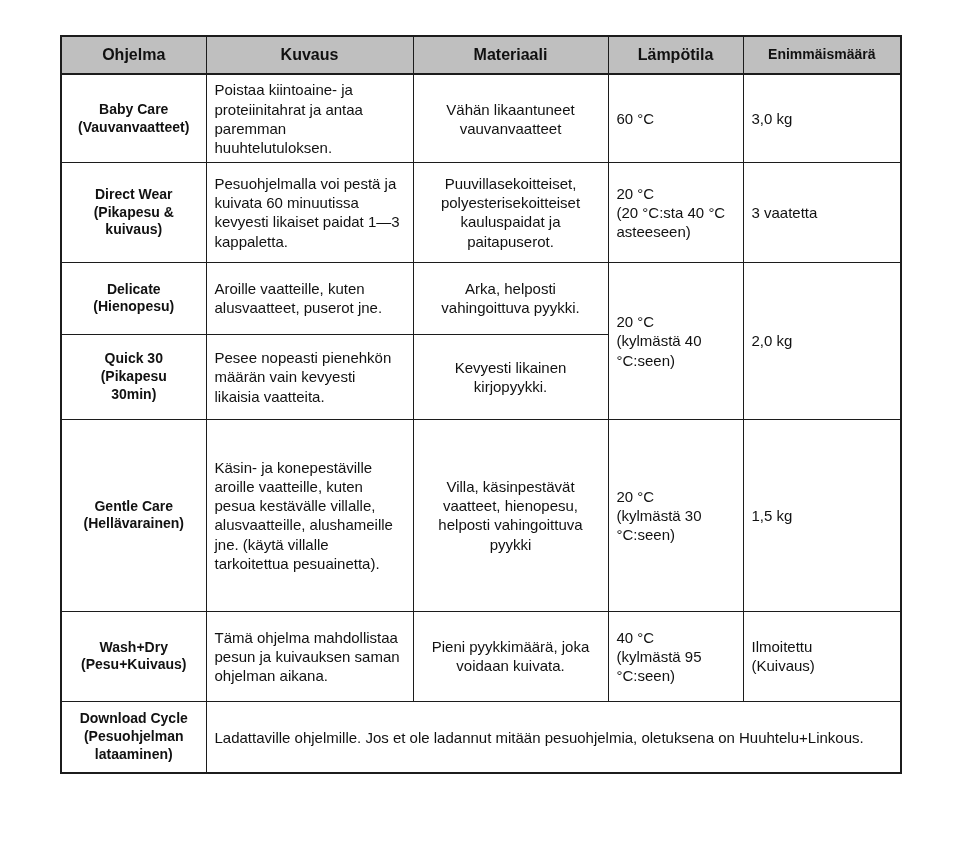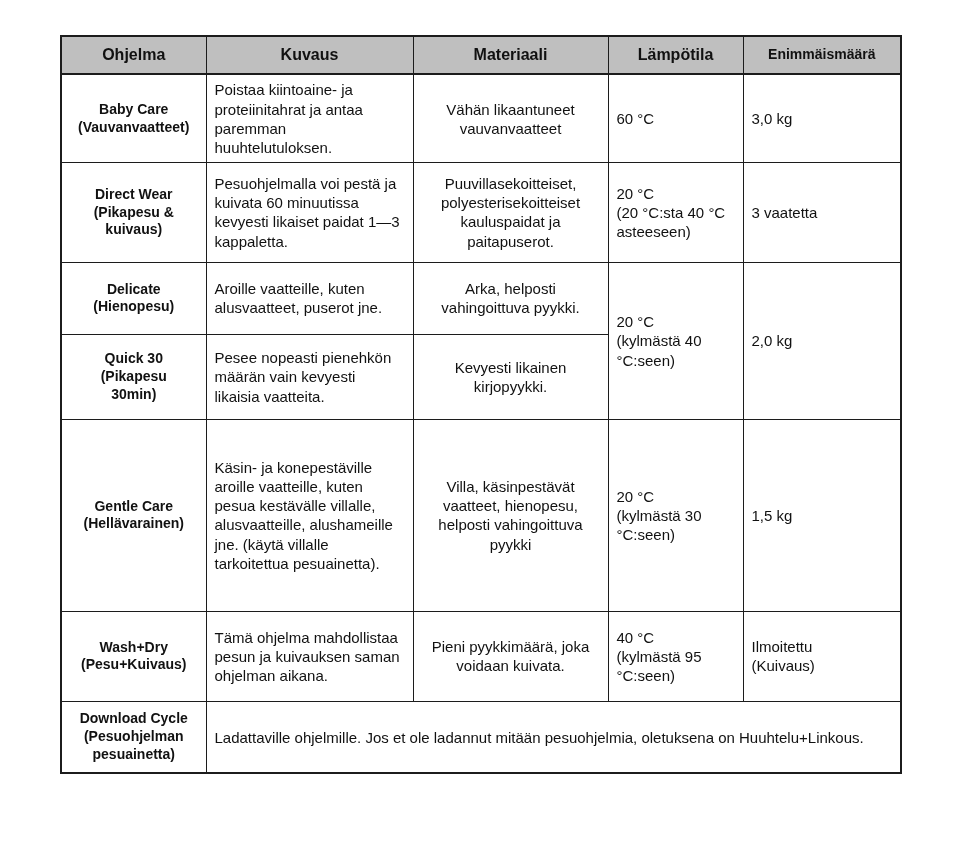--- a/index.html
+++ b/index.html
@@ -143,18 +143,18 @@
         <td class="desc-cell">Tämä ohjelma mahdollistaa pesun ja kuivauksen saman ohjelman aikana.</td>
         <td class="material-cell">Pieni pyykkimäärä, joka voidaan kuivata.</td>
         <td class="temp-cell">40 °C
 (kylmästä 95 °C:seen)</td>
         <td class="max-cell">Ilmoitettu
 (Kuivaus)</td>
       </tr>
       <tr style="height:72px;">
         <td class="program-cell">Download Cycle
 (Pesuohjelman
-pesuainetta)</td>
+lataaminen)</td>
         <td class="note-cell" colspan="4">Ladattaville ohjelmille. Jos et ole ladannut mitään pesuohjelmia, oletuksena on Huuhtelu+Linkous.</td>
       </tr>
     </tbody>
   </table>
 </div>
 
 </body></html>

